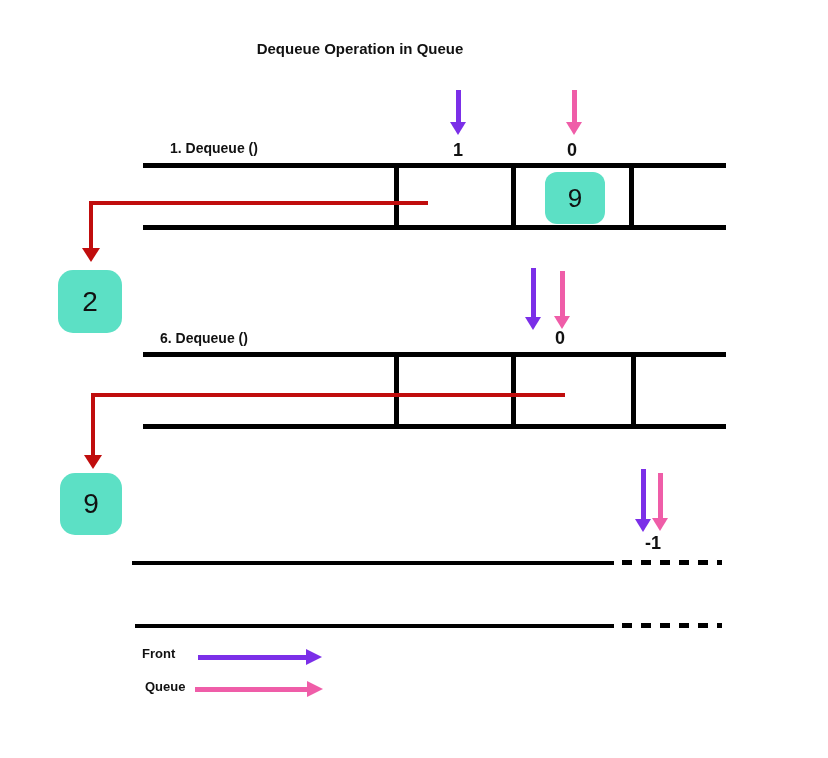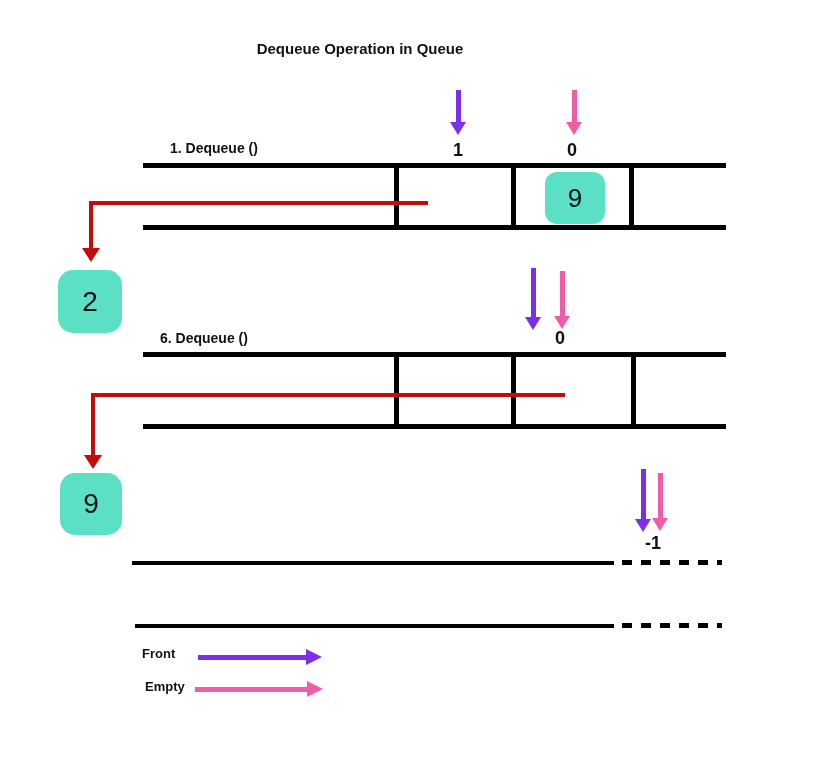--- a/index.html
+++ b/index.html
@@ -116,19 +116,19 @@
   <div class="abs dashline" style="left:622px;top:560px;width:100px;"></div>
   <div class="abs hline" style="left:135px;top:624px;width:479px;height:4px;"></div>
   <div class="abs dashline" style="left:622px;top:623px;width:100px;"></div>
 
   <div class="abs legend-label" style="left:142px;top:646px;">Front</div>
   <div class="abs arrow-right c-purple" style="left:198px;top:649px;">
     <div class="shaft" style="width:108px;"></div>
       <div class="head"></div>
   </div>
 
-  <div class="abs legend-label" style="left:145px;top:679px;">Empty</div>
+  <div class="abs legend-label" style="left:145px;top:679px;">Queue</div>
   <div class="abs arrow-right c-pink" style="left:195px;top:681px;">
     <div class="shaft" style="width:112px;"></div>
       <div class="head"></div>
   </div>
 
 </div>
 
 </body></html>

